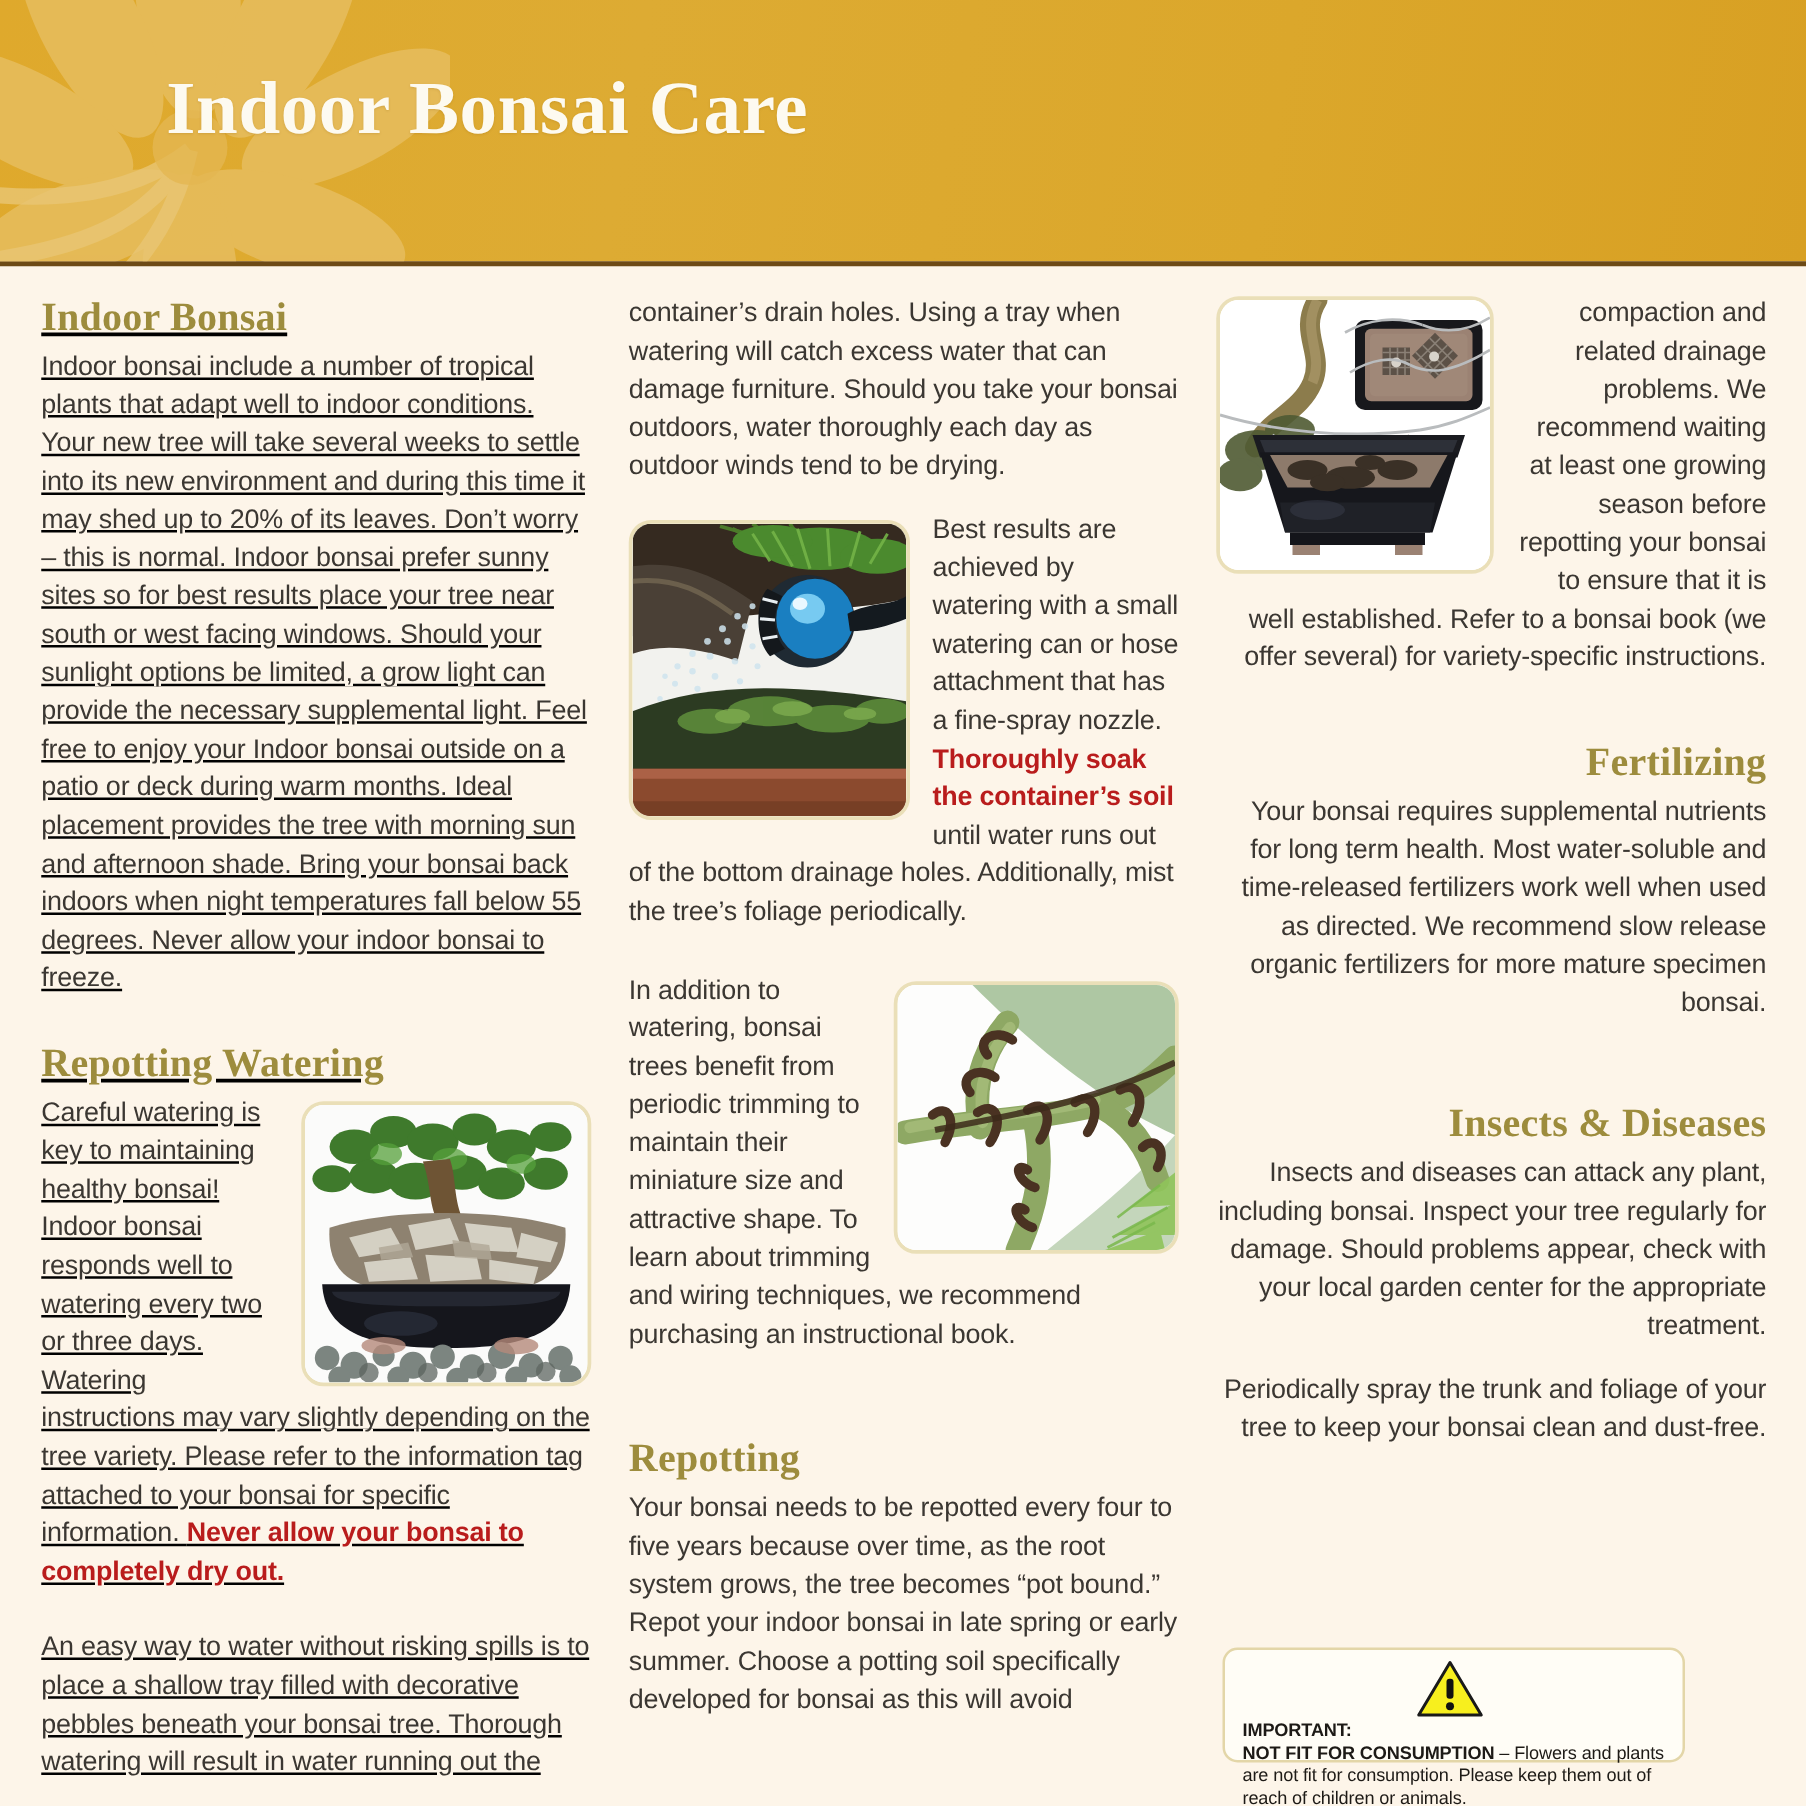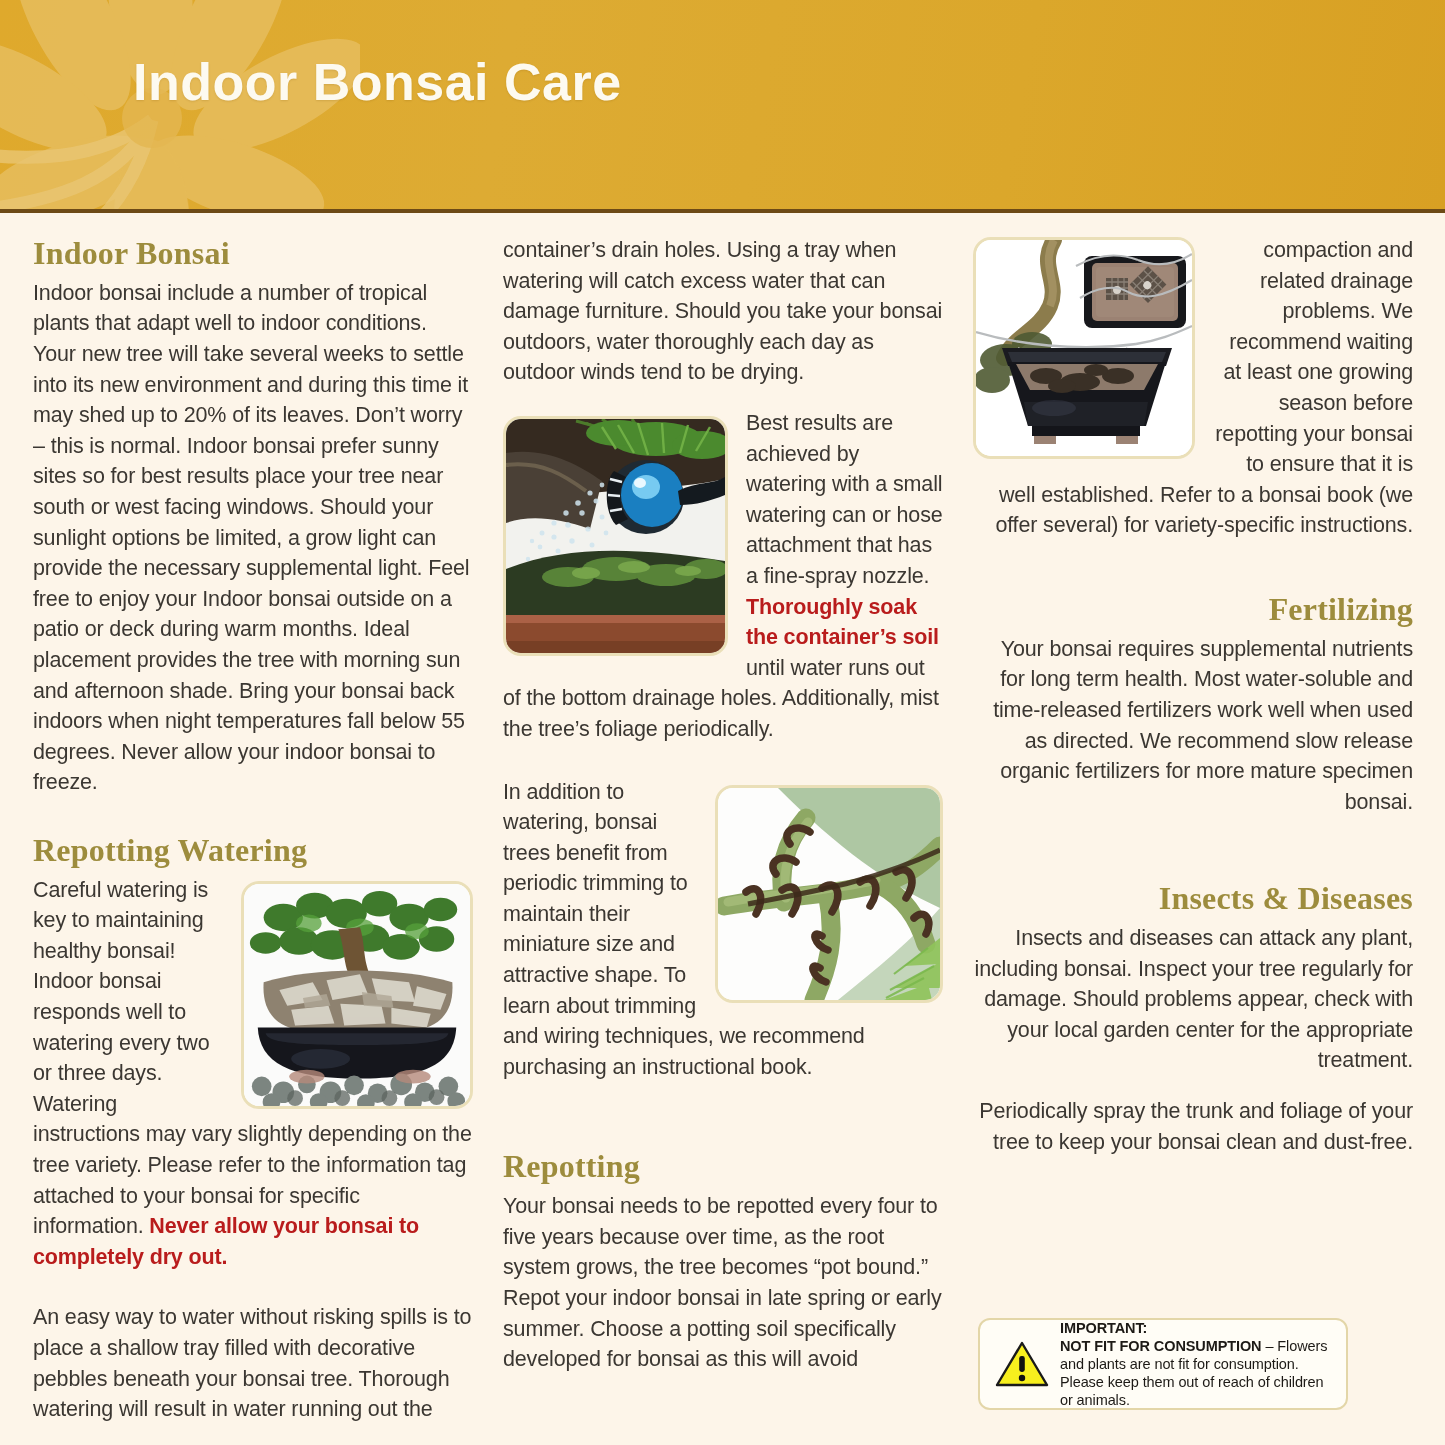--- a/index.html
+++ b/index.html
@@ -36,43 +36,43 @@
     top: -120px;
     width: 420px;
     height: 470px;
     opacity: 1;
     pointer-events: none;
   }
   .header-title {
     position: absolute;
     left: 133px;
     top: 52px;
-    font-family: Liberation Sans, sans-serif;
-    font-size: 52px;
+    font-family: Liberation Serif, serif;
+    font-size: 60px;
     font-weight: 700;
     color: #fdfaf0;
     letter-spacing: 0.5px;
     white-space: nowrap;
     text-shadow: 0 1px 2px rgba(120,80,10,0.18);
   }
 
   
   .columns {
     position: absolute;
     left: 0;
     top: 209px;
     width: 1445px;
     height: 1236px;
   }
   .col {
     position: absolute;
     top: 26px;
     width: 440px;
   }
-  .col-1 { left: 33px; }
+  .col-1 { left: 33px; text-decoration: underline; }
   .col-2 { left: 503px; }
   .col-3 { left: 973px; text-align: right; }
 
   h2.section-heading {
     font-family: "Liberation Serif", serif;
     font-size: 32px;
     font-weight: 700;
     color: #9d8c3d;
     margin: 0 0 6px 0;
     line-height: 1.15;
@@ -143,20 +143,21 @@
     top: 1109px;
     width: 370px;
     height: 92px;
     background: #fffdf6;
     border: 2px solid #e3d6a8;
     border-radius: 12px;
     box-sizing: border-box;
     display: flex;
     align-items: center;
     padding: 6px 10px 6px 14px;
+    flex-direction: column;
   }
   .warning-icon {
     flex: 0 0 auto;
     width: 56px;
     height: 50px;
     margin-right: 10px;
   }
   .warning-text {
     font-family: "Liberation Sans", sans-serif;
     font-size: 14.5px;

